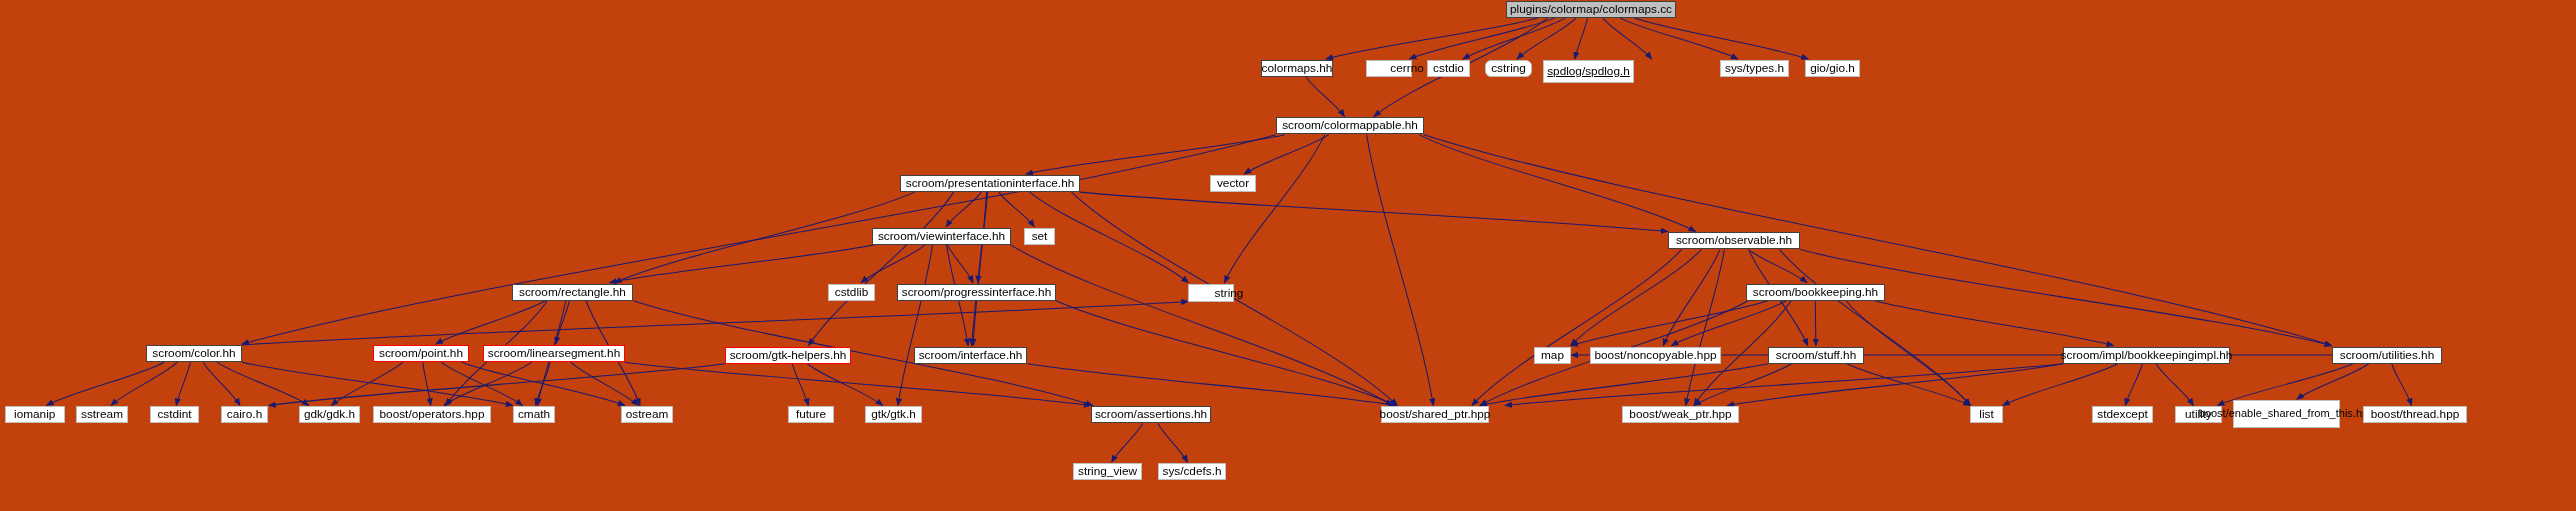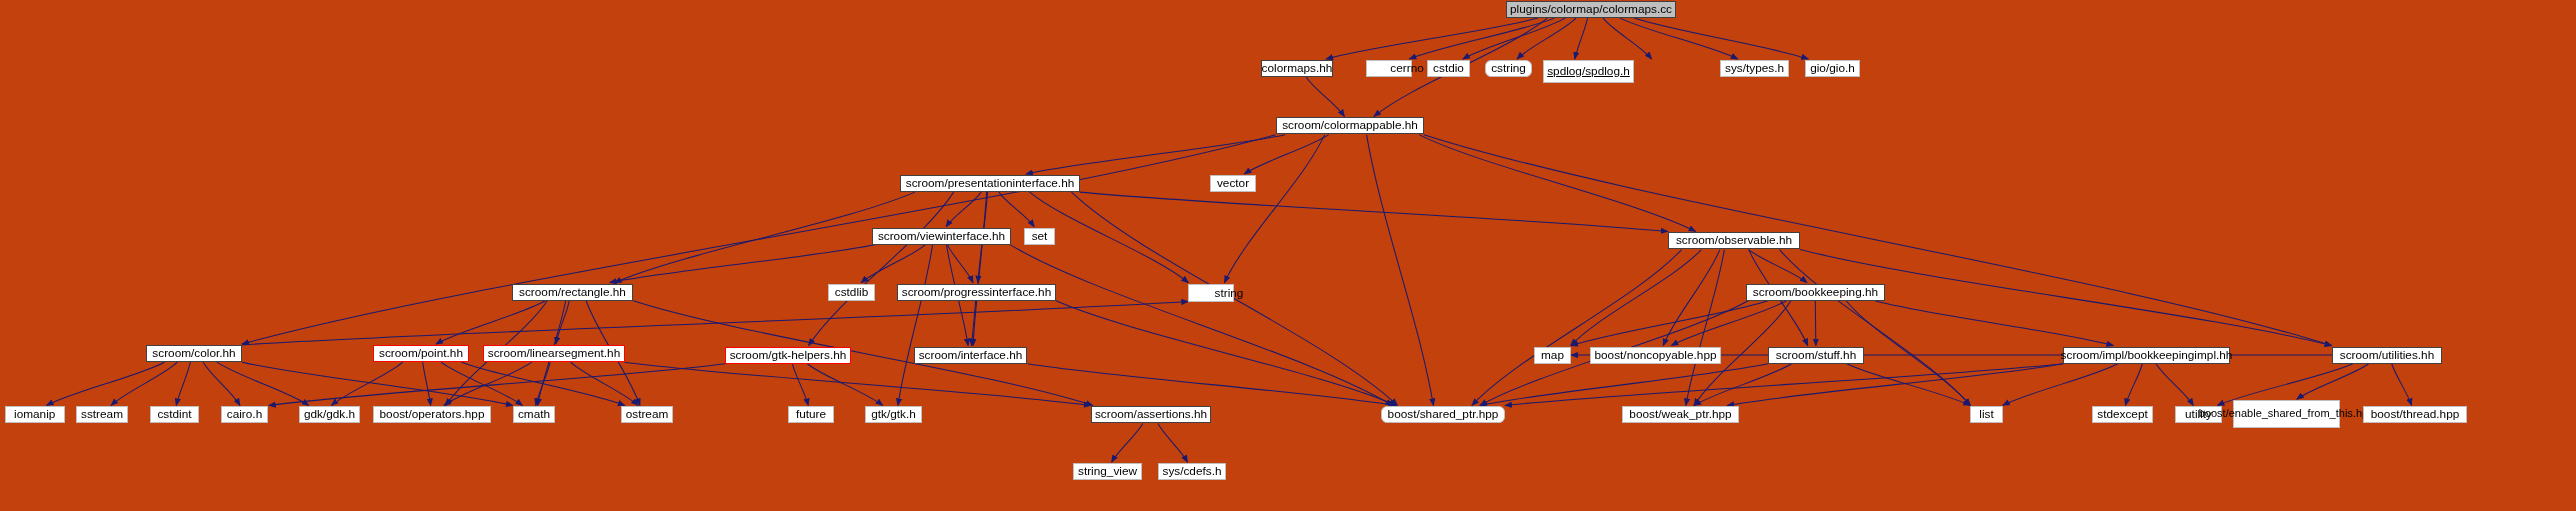--- a/index.html
+++ b/index.html
@@ -193,21 +193,21 @@
       <div class="node plain" style="left: 76px; top: 406px; width: 52px; height: 17.3px;">sstream</div>
       <div class="node plain" style="left: 150px; top: 406px; width: 49px; height: 17.3px;">cstdint</div>
       <div class="node plain" style="left: 221px; top: 406px; width: 47px; height: 17.3px;">cairo.h</div>
       <div class="node plain" style="left: 291px; top: 406px; width: 61px; height: 17.3px; margin-left: 8px;">gdk/gdk.h</div>
       <div class="node plain" style="left: 373px; top: 406px; width: 118px; height: 17.3px;">boost/operators.hpp</div>
       <div class="node plain" style="left: 513px; top: 406px; width: 42px; height: 17.3px;">cmath</div>
       <div class="node plain" style="left: 621px; top: 406px; width: 52px; height: 17.3px;">ostream</div>
       <div class="node plain" style="left: 788px; top: 406px; width: 46px; height: 17.3px;">future</div>
       <div class="node plain" style="left: 865px; top: 406px; width: 57px; height: 17.3px;">gtk/gtk.h</div>
       <div class="node strong" style="left: 1091px; top: 406px; width: 120px; height: 17.3px;">scroom/assertions.hh</div>
-      <div class="node plain" style="left: 1381px; top: 406px; width: 124px; height: 17.3px; border-radius: 6px;">boost/shared_ptr.hpp</div>
+      <div class="node plain" style="left: 1381px; top: 406px; width: 108px; height: 17.3px;">boost/shared_ptr.hpp</div>
       <div class="node plain" style="left: 1622px; top: 406px; width: 117px; height: 17.3px;">boost/weak_ptr.hpp</div>
       <div class="node plain" style="left: 1970px; top: 406px; width: 33px; height: 17.3px;">list</div>
       <div class="node plain" style="left: 2092px; top: 406px; width: 61px; height: 17.3px;">stdexcept</div>
       <div class="node plain" style="left: 2175px; top: 406px; width: 47px; height: 17.3px;">utility</div>
       <div class="node plain twoline" style="left: 2233px; top: 400px; width: 107px; height: 28px;">boost/enable_shared_from_this.hpp</div>
       <div class="node plain" style="left: 2363px; top: 406px; width: 104px; height: 17.3px;">boost/thread.hpp</div>
       <div class="node plain" style="left: 1073px; top: 463px; width: 69px; height: 17.3px;">string_view</div>
       <div class="node plain" style="left: 1158px; top: 463px; width: 68px; height: 17.3px;">sys/cdefs.h</div>
     </div>
 </div>

